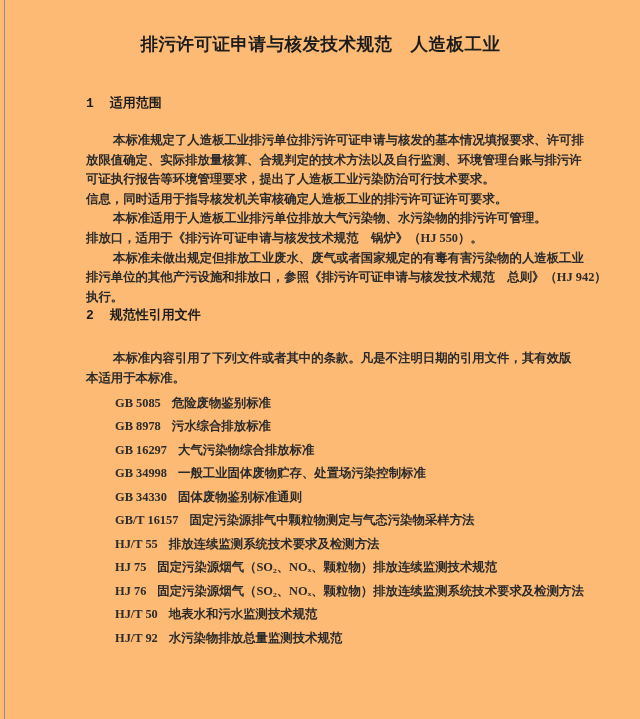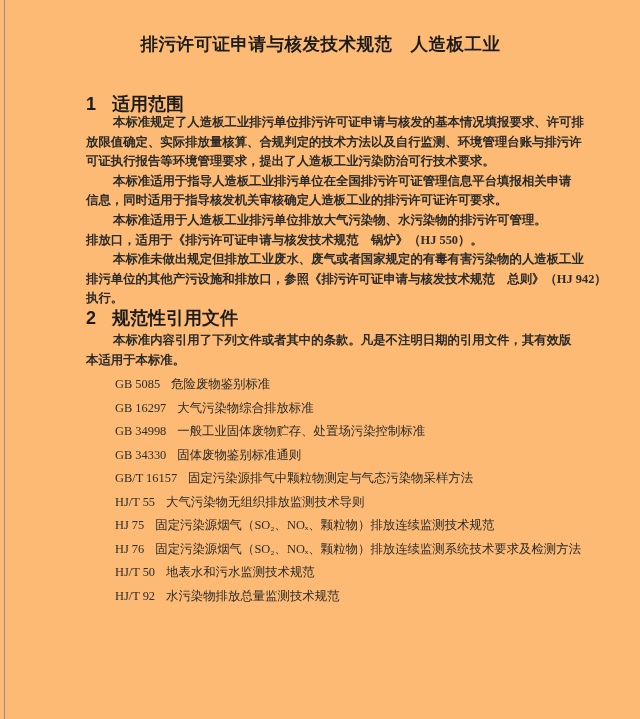--- a/index.html
+++ b/index.html
@@ -23,44 +23,44 @@
     text-align:center;
     font-family:"Liberation Sans","DejaVu Sans",sans-serif;
     font-weight:700;
     font-size:17.5px;
     line-height:22px;
     letter-spacing:0.5px;
     color:#1c1c1c;
     white-space:nowrap;
   }
   .sec-heading{
-    font-family:Liberation Sans, sans-serif;
+    font-family:Liberation Mono, monospace;
     font-weight:700;
-    font-size:18px;
+    font-size:13px;
     line-height:18px;
     color:#1c1c1c;
     white-space:nowrap;
   }
   .sec-heading .sec-num{display:inline-block;margin-right:16px;}
   #sec1-heading{margin-top:40px;}
   #sec2-heading{}
   .body-block{
     font-size:12.4px;
     font-weight:600;
     line-height:19.6px;
     color:#2b2b2b;
   }
-  #sec1-body{}
-  #sec2-body{margin-top:4px;}
+  #sec1-body{margin-top:18px;}
+  #sec2-body{margin-top:24px;}
   .line{white-space:nowrap;}
   .line.indent{text-indent:27px;}
   .ref-list{
     margin-top:3px;
     font-size:12.4px;
-    font-weight:400;
+    font-weight:700;
     line-height:23.5px;
     color:#2b2b2b;
   }
   .ref-item{white-space:nowrap;padding-left:29px;}
   .ref-code{display:inline-block;margin-right:11px;}
 </style>
 </head>
 <body>
 
 <div class="page">
@@ -71,21 +71,20 @@
     <h1 class="doc-title">排污许可证申请与核发技术规范　人造板工业</h1>
 
     <div class="sec-heading" id="sec1-heading">
       <span class="sec-num">1</span><span class="sec-title">适用范围</span>
     </div>
 
     <div class="body-block" id="sec1-body">
       <div class="line indent">本标准规定了人造板工业排污单位排污许可证申请与核发的基本情况填报要求、许可排</div>
       <div class="line">放限值确定、实际排放量核算、合规判定的技术方法以及自行监测、环境管理台账与排污许</div>
       <div class="line">可证执行报告等环境管理要求，提出了人造板工业污染防治可行技术要求。</div>
-      <div class="line indent">本标准适用于指导人造板工业排污单位在全国排污许可证管理信息平台填报相关申请</div>
       <div class="line">信息，同时适用于指导核发机关审核确定人造板工业的排污许可证许可要求。</div>
       <div class="line indent">本标准适用于人造板工业排污单位排放大气污染物、水污染物的排污许可管理。</div>
       <div class="line">排放口，适用于《排污许可证申请与核发技术规范　锅炉》（HJ 550）。</div>
       <div class="line indent">本标准未做出规定但排放工业废水、废气或者国家规定的有毒有害污染物的人造板工业</div>
       <div class="line">排污单位的其他产污设施和排放口，参照《排污许可证申请与核发技术规范　总则》（HJ 942）</div>
       <div class="line">执行。</div>
     </div>
 
     <div class="sec-heading" id="sec2-heading">
       <span class="sec-num">2</span><span class="sec-title">规范性引用文件</span>
@@ -94,33 +93,36 @@
     <div class="body-block" id="sec2-body">
       <div class="line indent">本标准内容引用了下列文件或者其中的条款。凡是不注明日期的引用文件，其有效版</div>
       <div class="line">本适用于本标准。</div>
     </div>
 
     <div class="ref-list">
       <div class="ref-item">
         <span class="ref-code">GB 5085</span><span class="ref-name">危险废物鉴别标准</span>
       </div>
       <div class="ref-item">
+        <span class="ref-code">GB 8978</span><span class="ref-name">污水综合排放标准</span>
+      </div>
+      <div class="ref-item">
         <span class="ref-code">GB 16297</span><span class="ref-name">大气污染物综合排放标准</span>
       </div>
       <div class="ref-item">
         <span class="ref-code">GB 34998</span><span class="ref-name">一般工业固体废物贮存、处置场污染控制标准</span>
       </div>
       <div class="ref-item">
         <span class="ref-code">GB 34330</span><span class="ref-name">固体废物鉴别标准通则</span>
       </div>
       <div class="ref-item">
         <span class="ref-code">GB/T 16157</span><span class="ref-name">固定污染源排气中颗粒物测定与气态污染物采样方法</span>
       </div>
       <div class="ref-item">
-        <span class="ref-code">HJ/T 55</span><span class="ref-name">大气污染物无组织排放监测技术导则</span>
+        <span class="ref-code">HJ/T 55</span><span class="ref-name">排放连续监测系统技术要求及检测方法</span>
       </div>
       <div class="ref-item">
         <span class="ref-code">HJ 75</span><span class="ref-name">固定污染源烟气（SO₂、NOₓ、颗粒物）排放连续监测技术规范</span>
       </div>
       <div class="ref-item">
         <span class="ref-code">HJ 76</span><span class="ref-name">固定污染源烟气（SO₂、NOₓ、颗粒物）排放连续监测系统技术要求及检测方法</span>
       </div>
       <div class="ref-item">
         <span class="ref-code">HJ/T 50</span><span class="ref-name">地表水和污水监测技术规范</span>
       </div>

